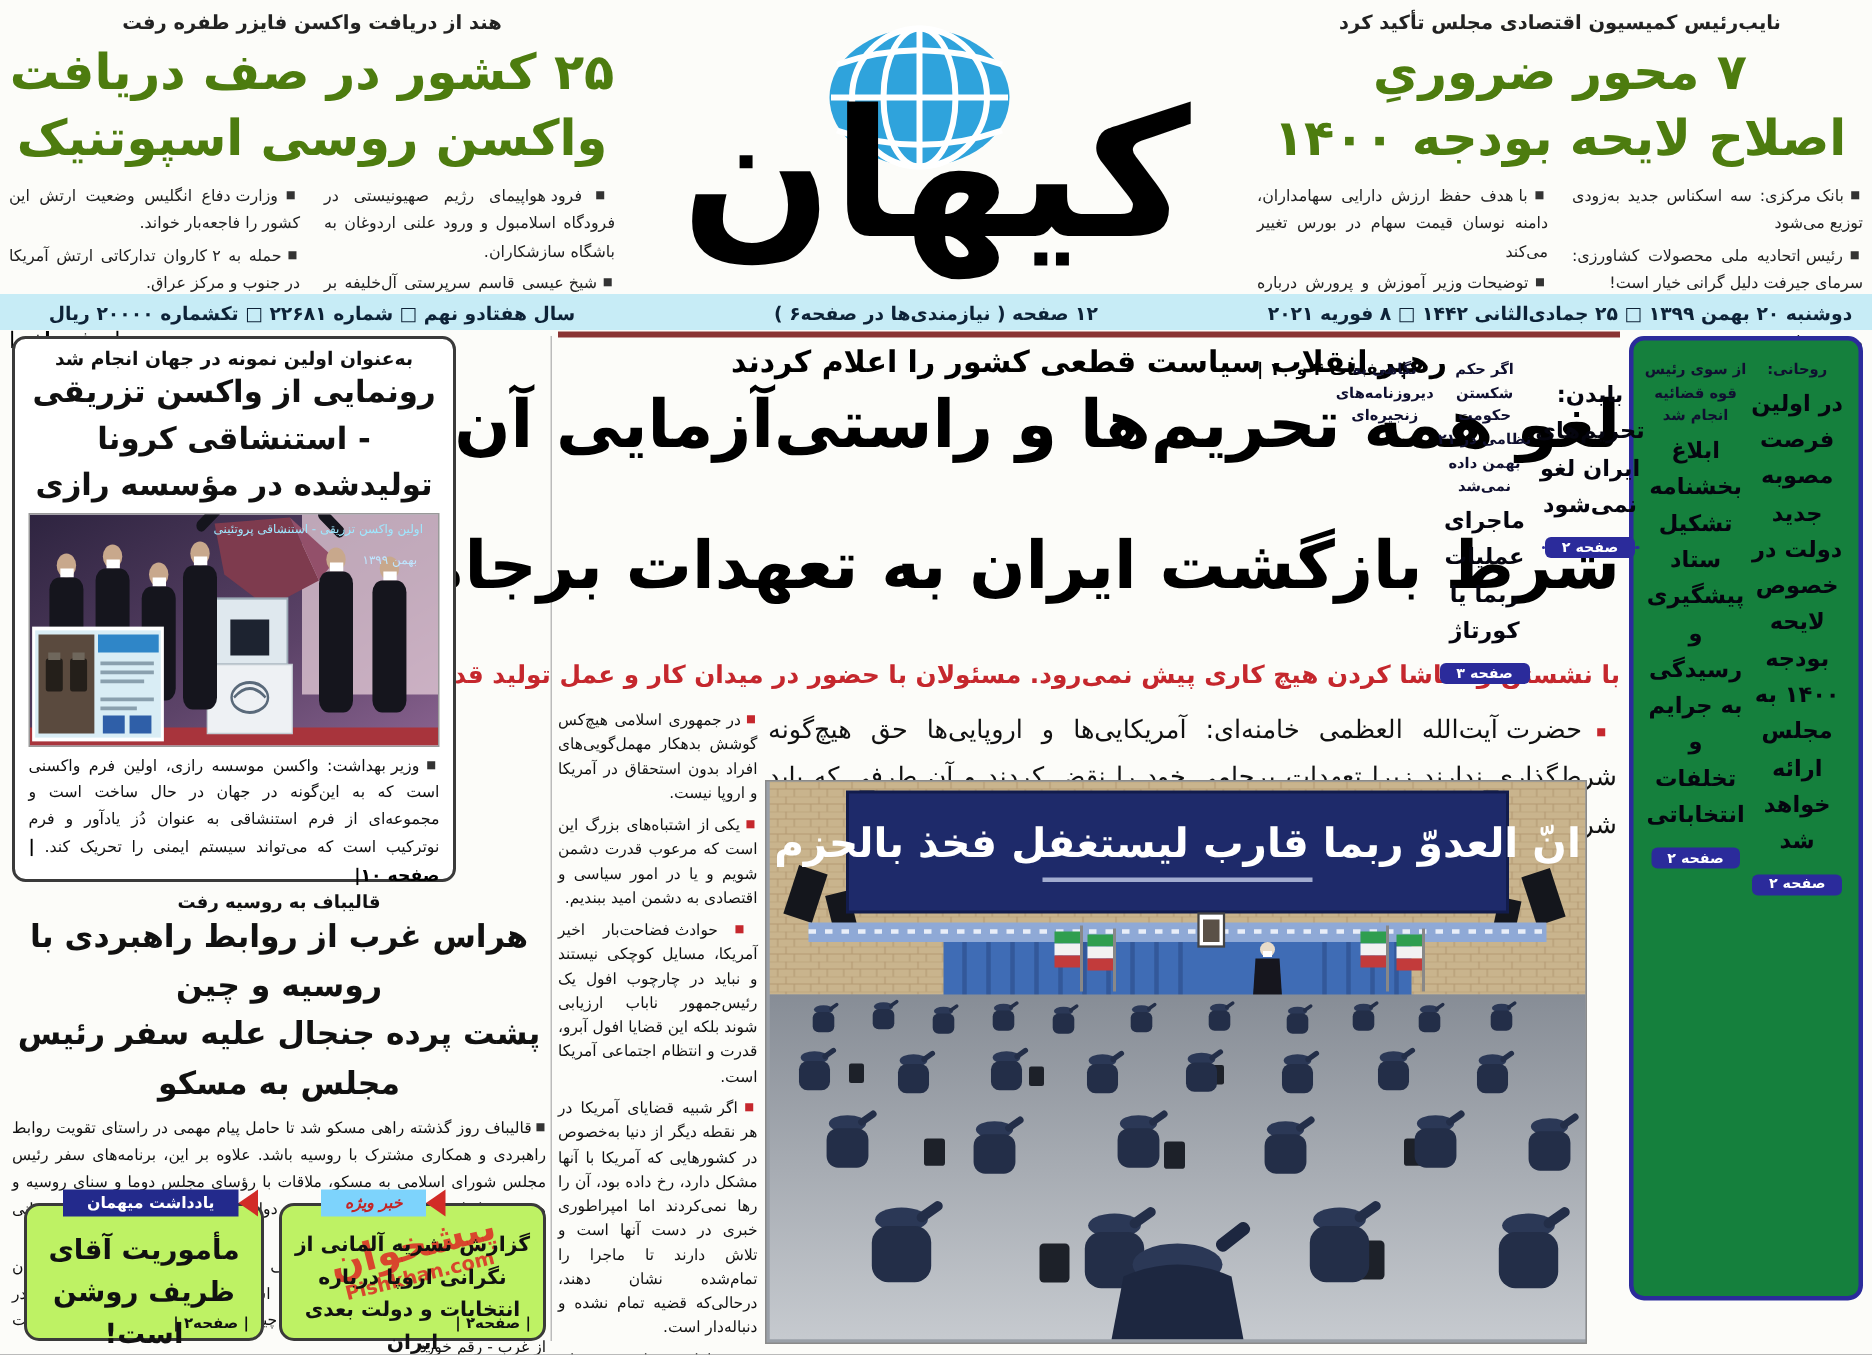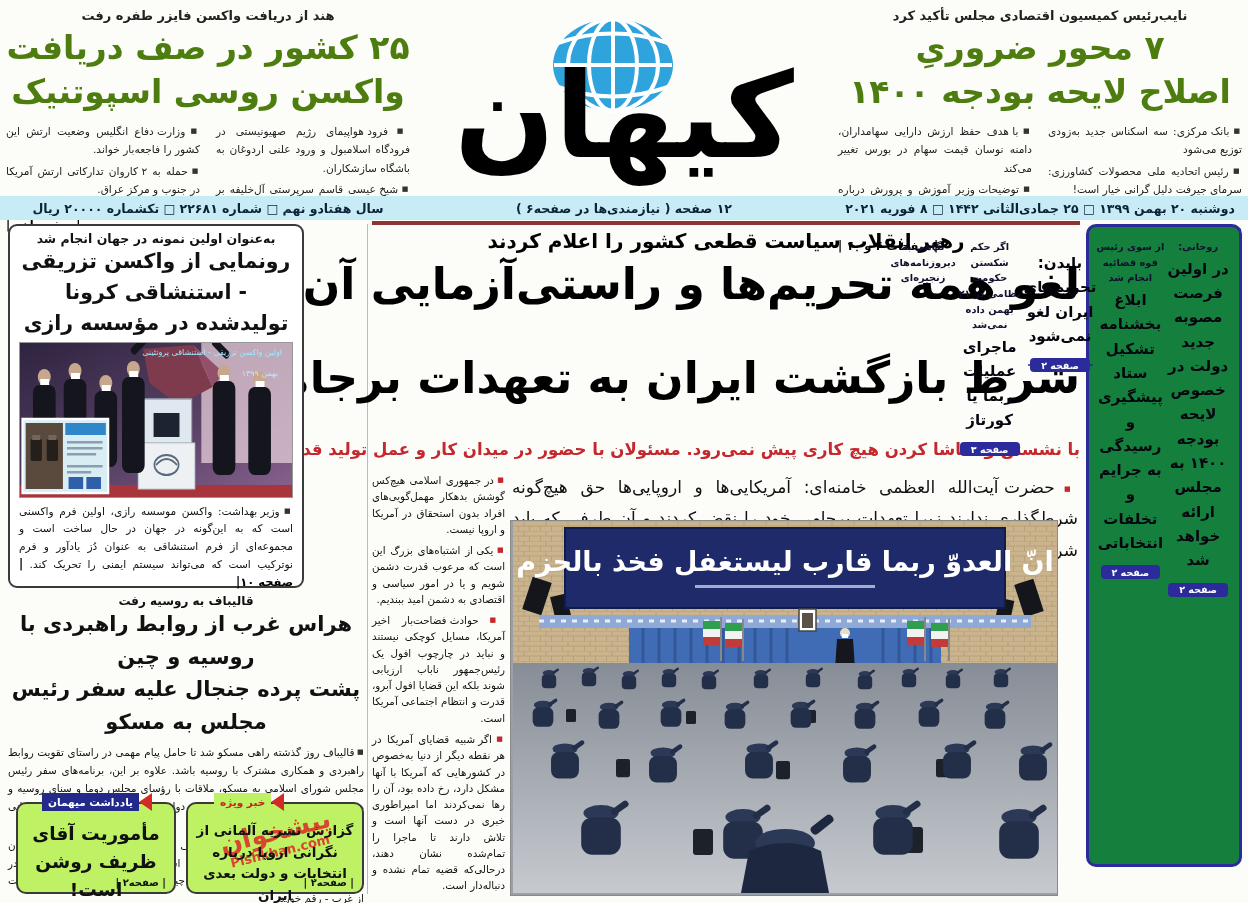--- a/index.html
+++ b/index.html
@@ -57,26 +57,26 @@
   
   .bbox{position:absolute;top:802px;height:92px;border:2px solid #3a3a3a;border-radius:10px;
         box-sizing:border-box;background:#bef264;}
   .guest{left:16px;width:160px;}
   .special{left:186px;width:178px;}
   .bbox .btxt{padding:16px 6px 0;text-align:center;font-weight:bold;}
   .guest .btxt{font-size:18.5px;line-height:1.5;}
   .special .btxt{font-size:13.5px;line-height:1.6;position:relative;z-index:1;}
   .bbox .bref{position:absolute;bottom:4px;right:8px;font-size:10px;font-weight:bold;}
   .ribbon{position:absolute;top:793px;height:18px;display:flex;align-items:center;z-index:2;}
-  .rb-bar{height:18px;display:flex;align-items:center;justify-content:center;padding:0 6px;white-space:nowrap;
+  .rb-bar{height:18px;display:flex;align-items:center;justify-content:center;padding:0 16px;white-space:nowrap;
           font-size:10.5px;font-weight:bold;}
   .rb-arrow{width:0;height:0;border-top:9px solid transparent;border-bottom:9px solid transparent;}
   .guest-rb{left:42px;} .guest-rb .rb-bar{background:#232a8c;color:#fff;}
   .guest-rb .rb-arrow{border-right:13px solid #d22b27;}
-  .special-rb{left:214px;} .special-rb .rb-bar{background:#bef264;color:#c52424;}
+  .special-rb{left:214px;} .special-rb .rb-bar{background:#7dd3fc;color:#c52424;font-style:italic;}
   .special-rb .rb-arrow{border-right:13px solid #d22b27;}
   .wmark{position:absolute;top:14px;left:2px;width:100%;text-align:center;transform:rotate(-14deg);
          color:rgba(221,40,35,.85);z-index:0;pointer-events:none;}
   .wm-fa{font-size:26px;font-weight:bold;line-height:1;}
   .wm-en{font-size:13px;font-weight:bold;}
   
   .side{position:absolute;top:224px;left:1086px;width:156px;height:643px;background:#15803d;
         border:3px solid #2b2b9b;border-radius:10px;box-sizing:border-box;padding:12px 7px 6px;
         display:flex;flex-direction:row;}
   .sd-kicker{font-size:9.8px;font-weight:bold;text-align:center;line-height:1.6;color:#101030;}

